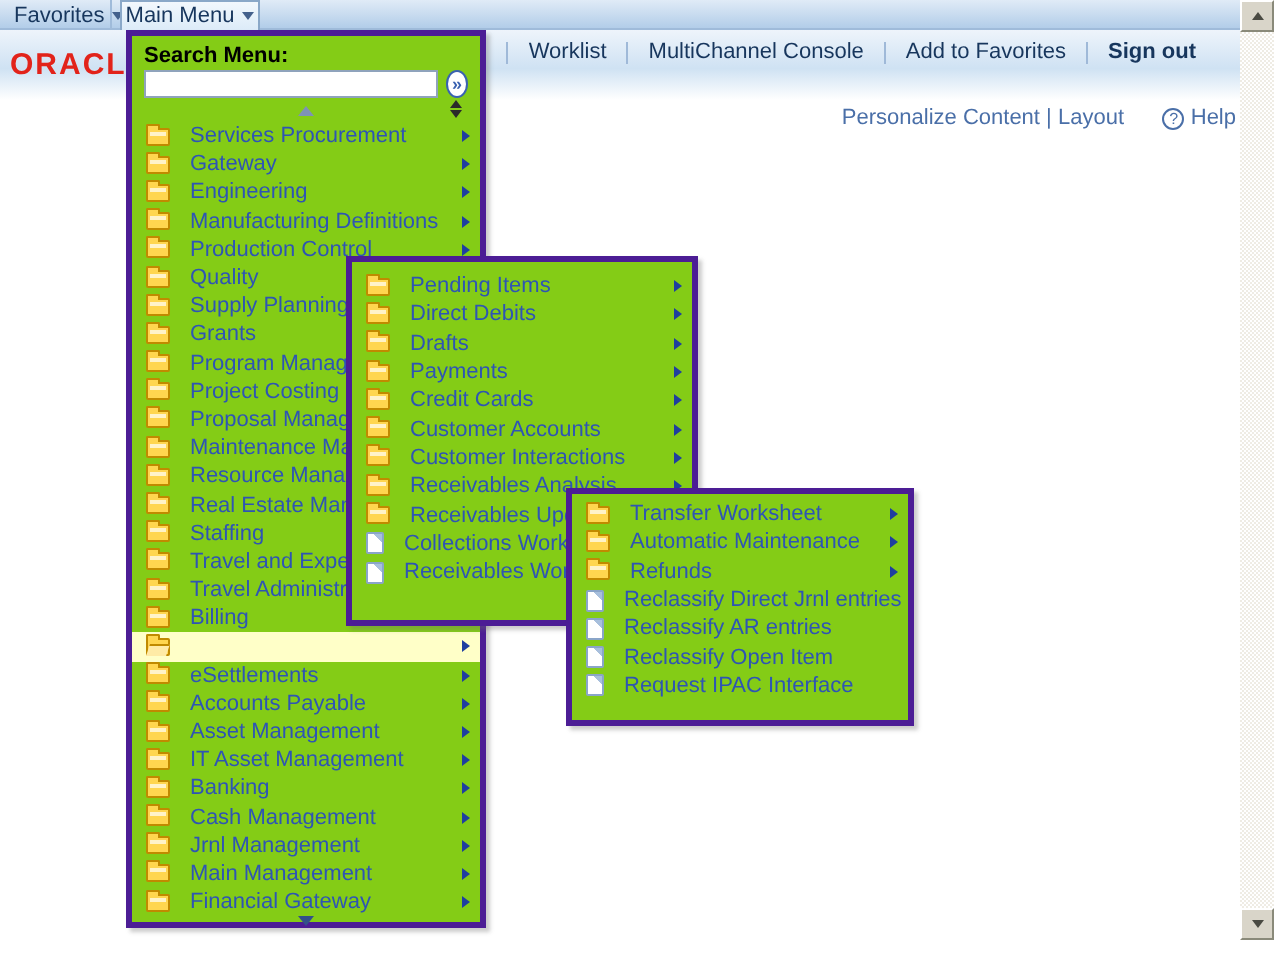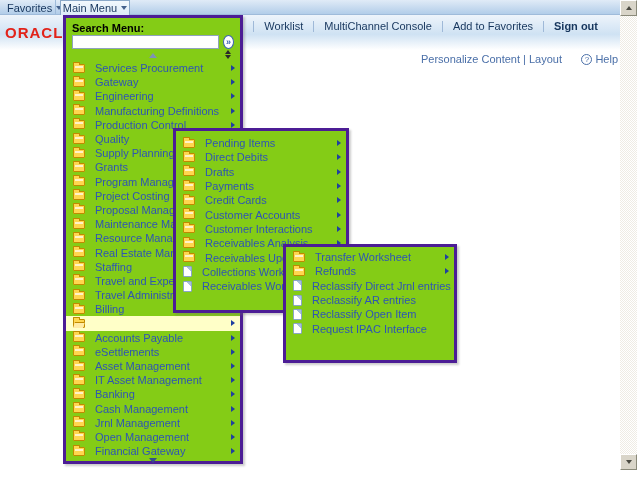--- a/index.html
+++ b/index.html
@@ -298,30 +298,30 @@
         <span class="icon folder"></span>
         <span class="menu-label">Billing</span>
         <span class="submenu-arrow"></span>
       </div>
       <div class="menu-row highlighted">
         <span class="icon folder-open"></span>
         <span class="submenu-arrow"></span>
       </div>
       <div class="menu-row">
         <span class="icon folder"></span>
+        <span class="menu-label">eSettlements</span>
+        <span class="submenu-arrow"></span>
+      </div>
+      <div class="menu-row">
+        <span class="icon folder"></span>
         <span class="menu-label">Accounts Payable</span>
         <span class="submenu-arrow"></span>
       </div>
       <div class="menu-row">
         <span class="icon folder"></span>
-        <span class="menu-label">eSettlements</span>
-        <span class="submenu-arrow"></span>
-      </div>
-      <div class="menu-row">
-        <span class="icon folder"></span>
         <span class="menu-label">Asset Management</span>
         <span class="submenu-arrow"></span>
       </div>
       <div class="menu-row">
         <span class="icon folder"></span>
         <span class="menu-label">IT Asset Management</span>
         <span class="submenu-arrow"></span>
       </div>
       <div class="menu-row">
         <span class="icon folder"></span>
@@ -333,21 +333,21 @@
         <span class="menu-label">Cash Management</span>
         <span class="submenu-arrow"></span>
       </div>
       <div class="menu-row">
         <span class="icon folder"></span>
         <span class="menu-label">Jrnl Management</span>
         <span class="submenu-arrow"></span>
       </div>
       <div class="menu-row">
         <span class="icon folder"></span>
-        <span class="menu-label">Open Management</span>
+        <span class="menu-label">Main Management</span>
         <span class="submenu-arrow"></span>
       </div>
       <div class="menu-row">
         <span class="icon folder"></span>
         <span class="menu-label">Financial Gateway</span>
         <span class="submenu-arrow"></span>
       </div>
     </div>
   <div class="scroll-down-row">
     <span class="tri-down-blue"></span>
@@ -414,20 +414,25 @@
 
 <div class="menu-panel" id="panel3">
   <div class="menu-list">
       <div class="menu-row">
         <span class="icon folder"></span>
         <span class="menu-label">Transfer Worksheet</span>
         <span class="submenu-arrow"></span>
       </div>
       <div class="menu-row">
         <span class="icon folder"></span>
+        <span class="menu-label">Automatic Maintenance</span>
+        <span class="submenu-arrow"></span>
+      </div>
+      <div class="menu-row">
+        <span class="icon folder"></span>
         <span class="menu-label">Refunds</span>
         <span class="submenu-arrow"></span>
       </div>
       <div class="menu-row">
         <span class="icon page"></span>
         <span class="menu-label">Reclassify Direct Jrnl entries</span>
       </div>
       <div class="menu-row">
         <span class="icon page"></span>
         <span class="menu-label">Reclassify AR entries</span>

